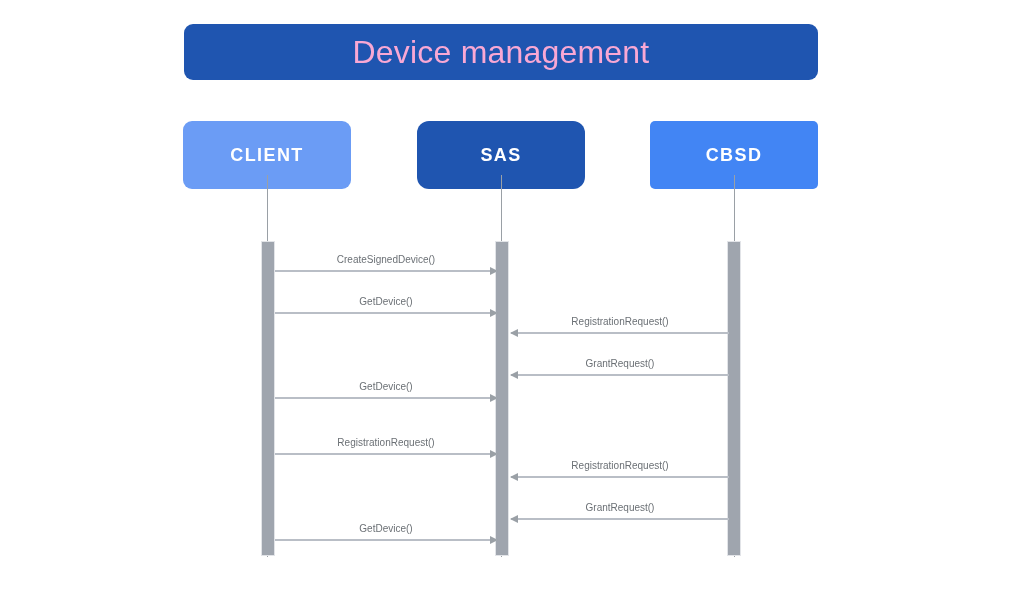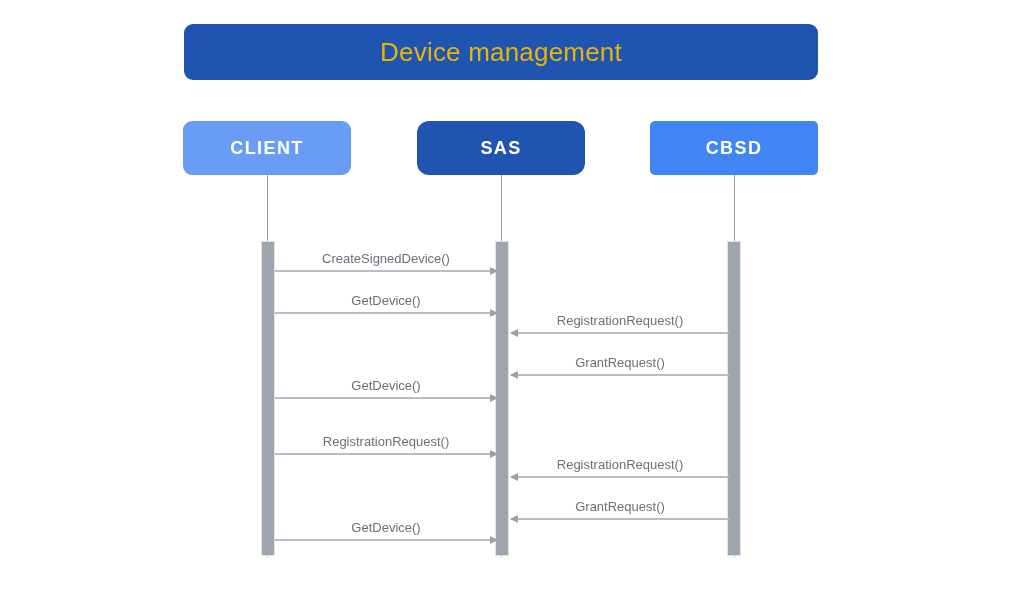--- a/index.html
+++ b/index.html
@@ -29,32 +29,32 @@
     top: 24px;
     width: 634px;
     height: 56px;
     background: #1f55b0;
     border-radius: 9px;
     display: flex;
     align-items: center;
     justify-content: center;
   }
   .title-text {
-    color: #eab308;
-    font-size: 26px;
+    color: #f9a8d4;
+    font-size: 32px;
     font-weight: 400;
     letter-spacing: 0.2px;
     line-height: 1;
   }
 
   
   .participant-box {
     position: absolute;
     top: 121px;
-    height: 54px;
+    height: 68px;
     display: flex;
     align-items: center;
     justify-content: center;
   }
   .participant-label {
     color: #ffffff;
     font-size: 18px;
     font-weight: 700;
     letter-spacing: 1.4px;
     line-height: 1;
@@ -133,21 +133,21 @@
     left: -1px;
     border-right: 8px solid #9aa0a6;
   }
   .msg-label {
     position: absolute;
     left: 0;
     right: 0;
     bottom: 7px;
     text-align: center;
     color: #6b7075;
-    font-size: 13px;
+    font-size: 10px;
     line-height: 1;
     white-space: nowrap;
   }
 </style>
 </head>
 <body>
 
 <div id="diagram-root">
 
   <div class="title-bar">

